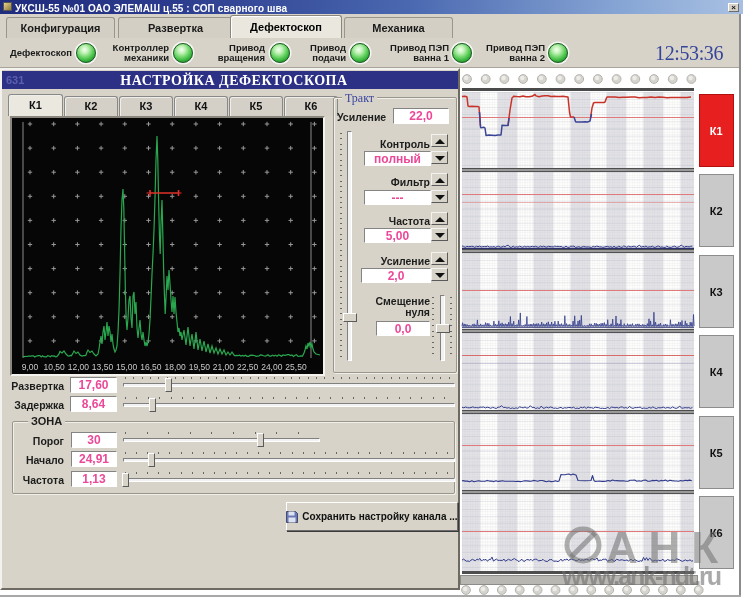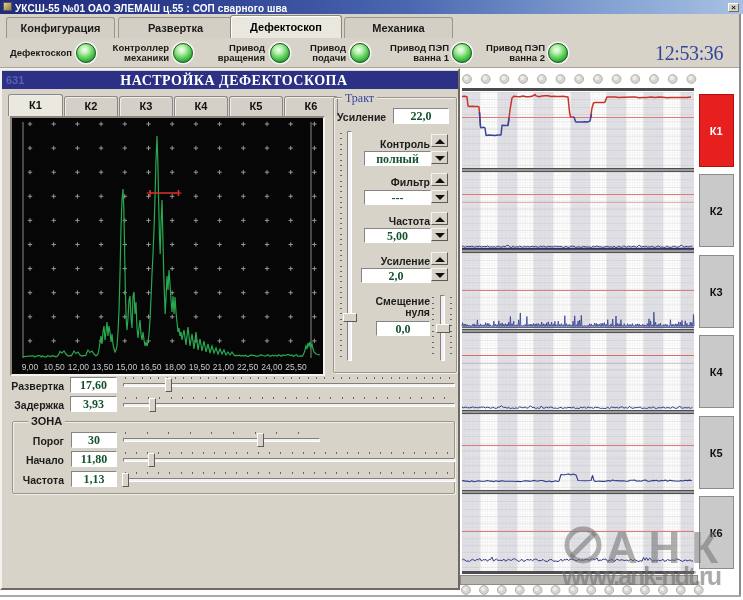--- a/index.html
+++ b/index.html
@@ -1,17 +1,17 @@
 <!DOCTYPE html>
 <html><head><meta charset="utf-8"><style>
 *{margin:0;padding:0;box-sizing:border-box}
 body{width:743px;height:600px;position:relative;overflow:hidden;background:#fff;font-family:"Liberation Sans",sans-serif}
 .abs{position:absolute}
 .bevel-out{border-top:1px solid #fff;border-left:1px solid #fff;border-right:1px solid #6c6c6c;border-bottom:1px solid #6c6c6c}
-.field{position:absolute;background:#fff;border:1px solid;border-color:#848484 #fff #fff #848484;color:#14532d;font-family:Liberation Serif, serif;font-weight:bold;text-align:center}
+.field{position:absolute;background:#fff;border:1px solid;border-color:#848484 #fff #fff #848484;color:#ec4899;font-family:Liberation Sans, sans-serif;font-weight:bold;text-align:center}
 .lbl{position:absolute;font-weight:bold;color:#1c1c1c;font-size:10.5px}
 .groove{position:absolute;height:4px;background:#f2f2f2;border:1px solid;border-color:#808080 #fff #fff #808080}
 .thumb{position:absolute;width:7px;height:14px;background:#d7d3c8;border:1px solid;border-color:#fff #5a5a5a #5a5a5a #fff}
 .spin{position:absolute;width:17px;height:13px;background:#d7d3c8;border:1px solid;border-color:#f4f2ee #5a5a5a #5a5a5a #f4f2ee}
 .spin i{position:absolute;left:3px;width:0;height:0;border-left:5px solid transparent;border-right:5px solid transparent}
 .spin.up i{top:4px;border-bottom:5px solid #111}
 .spin.dn i{top:4px;border-top:5px solid #111}
 .led{position:absolute;width:20px;height:20px;border-radius:50%;background:radial-gradient(circle at 42% 32%,#f4fff2 0%,#c2f2b8 22%,#5ecf5a 52%,#27a332 76%,#0e6418 100%);border:1.5px solid #1a5c22;box-shadow:0 0 0 1.5px rgba(250,250,248,.9),0 1px 2px rgba(0,0,0,.3)}
 .ledlbl{position:absolute;font-size:9.5px;font-weight:bold;color:#1a1a1a;text-align:right;line-height:10px}
 .ktab{position:absolute;top:94px;height:20px;width:54px;background:#d4d0c8;border:1px solid #888;border-bottom:none;border-radius:3px 3px 0 0;text-align:center;font-size:11px;font-weight:bold;color:#111;line-height:19px;box-shadow:inset 1px 1px 0 #f0eee8}
@@ -392,21 +392,21 @@
     <div style="position:absolute;left:405.2px;top:307px;width:1px;height:2px;background:#666"></div>
     <div style="position:absolute;left:413.5px;top:307px;width:1px;height:2px;background:#666"></div>
     <div style="position:absolute;left:421.8px;top:307px;width:1px;height:2px;background:#666"></div>
     <div style="position:absolute;left:430.1px;top:307px;width:1px;height:2px;background:#666"></div>
     <div style="position:absolute;left:438.4px;top:307px;width:1px;height:2px;background:#666"></div>
     <div style="position:absolute;left:446.7px;top:307px;width:1px;height:2px;background:#666"></div>
 <div class="groove" style="left:121px;top:313px;width:332px"></div>
 <div class="thumb" style="left:163px;top:308px"></div>
 
 <div class="lbl" style="left:0px;top:329px;width:62px;text-align:right">Задержка</div>
-<div class="field" style="left:68px;top:326px;width:47px;height:16px;font-size:12px;line-height:15px">3,93</div>
+<div class="field" style="left:68px;top:326px;width:47px;height:16px;font-size:12px;line-height:15px">8,64</div>
 <div style="position:absolute;left:123.0px;top:327px;width:1px;height:2px;background:#666"></div>
     <div style="position:absolute;left:134.4px;top:327px;width:1px;height:2px;background:#666"></div>
     <div style="position:absolute;left:145.8px;top:327px;width:1px;height:2px;background:#666"></div>
     <div style="position:absolute;left:157.2px;top:327px;width:1px;height:2px;background:#666"></div>
     <div style="position:absolute;left:168.6px;top:327px;width:1px;height:2px;background:#666"></div>
     <div style="position:absolute;left:180.0px;top:327px;width:1px;height:2px;background:#666"></div>
     <div style="position:absolute;left:191.4px;top:327px;width:1px;height:2px;background:#666"></div>
     <div style="position:absolute;left:202.8px;top:327px;width:1px;height:2px;background:#666"></div>
     <div style="position:absolute;left:214.2px;top:327px;width:1px;height:2px;background:#666"></div>
     <div style="position:absolute;left:225.6px;top:327px;width:1px;height:2px;background:#666"></div>
@@ -443,21 +443,21 @@
     <div style="position:absolute;left:187.8px;top:362px;width:1px;height:2px;background:#666"></div>
     <div style="position:absolute;left:209.4px;top:362px;width:1px;height:2px;background:#666"></div>
     <div style="position:absolute;left:231.0px;top:362px;width:1px;height:2px;background:#666"></div>
     <div style="position:absolute;left:252.6px;top:362px;width:1px;height:2px;background:#666"></div>
     <div style="position:absolute;left:274.2px;top:362px;width:1px;height:2px;background:#666"></div>
     <div style="position:absolute;left:295.8px;top:362px;width:1px;height:2px;background:#666"></div>
 <div class="groove" style="left:121px;top:368px;width:197px"></div>
 <div class="thumb" style="left:255px;top:363px"></div>
 
 <div class="lbl" style="left:0px;top:384px;width:62px;text-align:right">Начало</div>
-<div class="field" style="left:69px;top:381px;width:46px;height:16px;font-size:12px;line-height:15px">11,80</div>
+<div class="field" style="left:69px;top:381px;width:46px;height:16px;font-size:12px;line-height:15px">24,91</div>
 <div style="position:absolute;left:123.0px;top:382px;width:1px;height:2px;background:#666"></div>
     <div style="position:absolute;left:134.1px;top:382px;width:1px;height:2px;background:#666"></div>
     <div style="position:absolute;left:145.2px;top:382px;width:1px;height:2px;background:#666"></div>
     <div style="position:absolute;left:156.3px;top:382px;width:1px;height:2px;background:#666"></div>
     <div style="position:absolute;left:167.4px;top:382px;width:1px;height:2px;background:#666"></div>
     <div style="position:absolute;left:178.5px;top:382px;width:1px;height:2px;background:#666"></div>
     <div style="position:absolute;left:189.6px;top:382px;width:1px;height:2px;background:#666"></div>
     <div style="position:absolute;left:200.7px;top:382px;width:1px;height:2px;background:#666"></div>
     <div style="position:absolute;left:211.8px;top:382px;width:1px;height:2px;background:#666"></div>
     <div style="position:absolute;left:222.9px;top:382px;width:1px;height:2px;background:#666"></div>
@@ -512,14 +512,21 @@
     <div style="position:absolute;left:378.3px;top:402px;width:1px;height:2px;background:#666"></div>
     <div style="position:absolute;left:389.4px;top:402px;width:1px;height:2px;background:#666"></div>
     <div style="position:absolute;left:400.5px;top:402px;width:1px;height:2px;background:#666"></div>
     <div style="position:absolute;left:411.6px;top:402px;width:1px;height:2px;background:#666"></div>
     <div style="position:absolute;left:422.7px;top:402px;width:1px;height:2px;background:#666"></div>
     <div style="position:absolute;left:433.8px;top:402px;width:1px;height:2px;background:#666"></div>
     <div style="position:absolute;left:444.9px;top:402px;width:1px;height:2px;background:#666"></div>
 <div class="groove" style="left:121px;top:408px;width:332px"></div>
 <div class="thumb" style="left:120px;top:403px"></div>
 
+<div class="abs bevel-out" style="left:284px;top:432px;width:172px;height:29px;background:#d7d3c8;box-shadow:1px 1px 0 #3a3a3a;font-size:11px;font-weight:bold;color:#111;display:flex;align-items:center;justify-content:center;white-space:nowrap;font-size:10px">
+<svg style="flex:0 0 auto;margin-right:4px" width="12" height="12" viewBox="0 0 12 12">
+        <path d="M0.5 0.5h9l2 2v9h-11z" fill="#6a78b8" stroke="#2a3050" stroke-width="0.8"></path>
+        <rect x="2.5" y="0.5" width="6" height="4" fill="#dde4f0"></rect>
+        <rect x="2.5" y="6.5" width="7" height="5" fill="#dde4f0"></rect>
+      </svg>
+Сохранить настройку канала ...</div>
 
 </div>
 
 </body></html>

